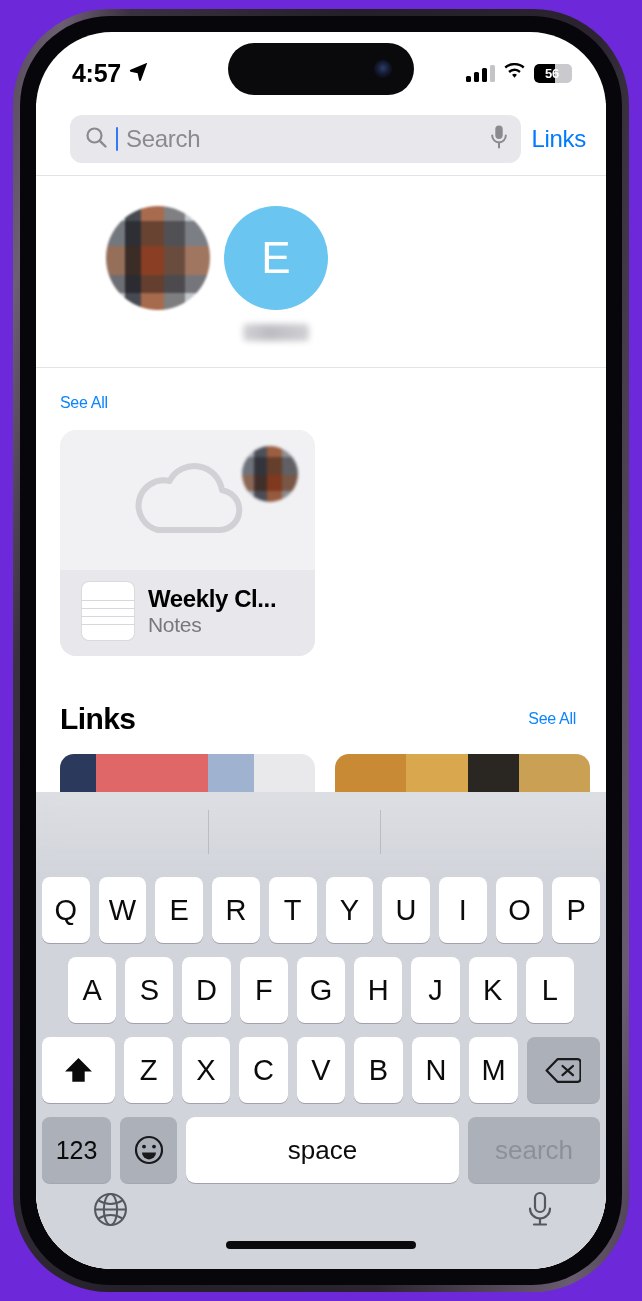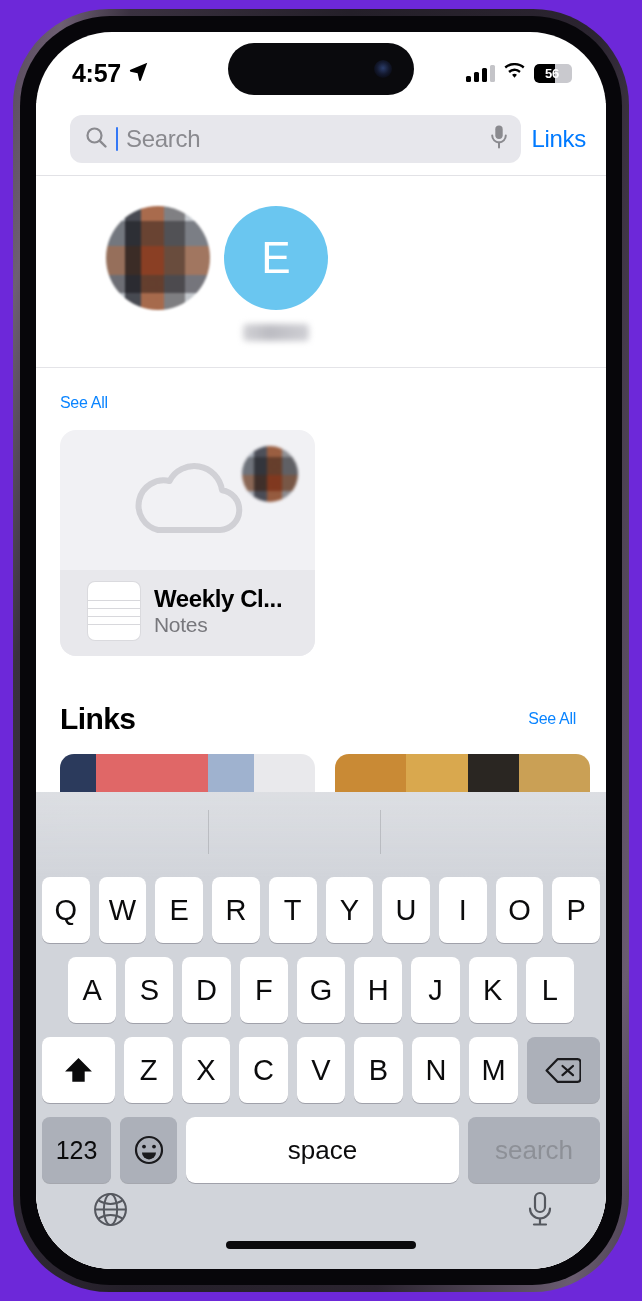--- a/index.html
+++ b/index.html
@@ -162,21 +162,21 @@
         rgba(185,190,198,.9) 0 22%, rgba(70,72,82,.9) 22% 44%,
         rgba(172,98,62,.95) 44% 72%, rgba(150,148,150,.85) 72% 100%),
       linear-gradient(180deg,
         rgba(210,214,220,.7) 0 20%, rgba(120,122,128,.8) 20% 52%,
         rgba(166,104,70,.8) 52% 80%, rgba(198,200,206,.7) 80% 100%);
     background-blend-mode:multiply;
     filter:blur(1.5px);
   }
   .collab-foot {
     display:flex; align-items:center; gap:14px;
-    padding:12px 14px 16px 28px; background:#e8e8ec;
+    padding:12px 14px 16px 22px; background:#e8e8ec;
   }
   .notes-icon {
     width:52px; height:58px; border-radius:7px; overflow:hidden;
     background:#fff; flex-shrink:0;
     box-shadow:0 0 0 1px rgba(0,0,0,.06);
   }
   .notes-top { height:17px; background:#fbc52d; }
   .notes-lines { padding:5px 5px 0 5px; }
   .notes-lines span { display:block; height:1px; background:#d8d8dc; margin-bottom:7px; }
   .collab-text { min-width:0; }

